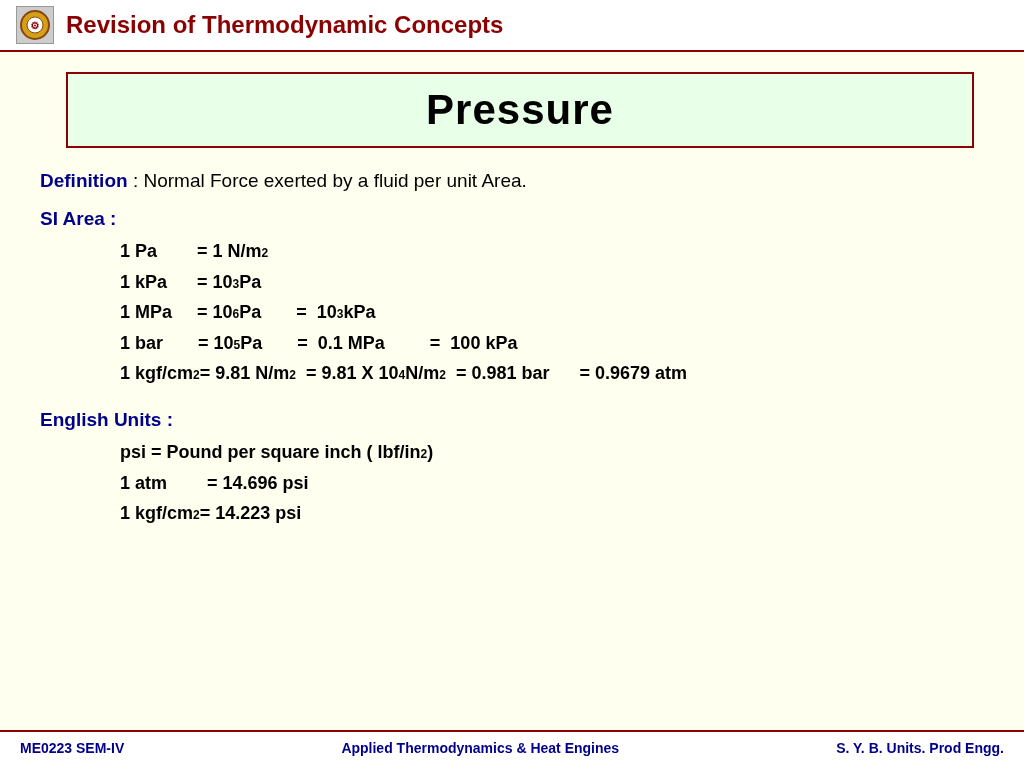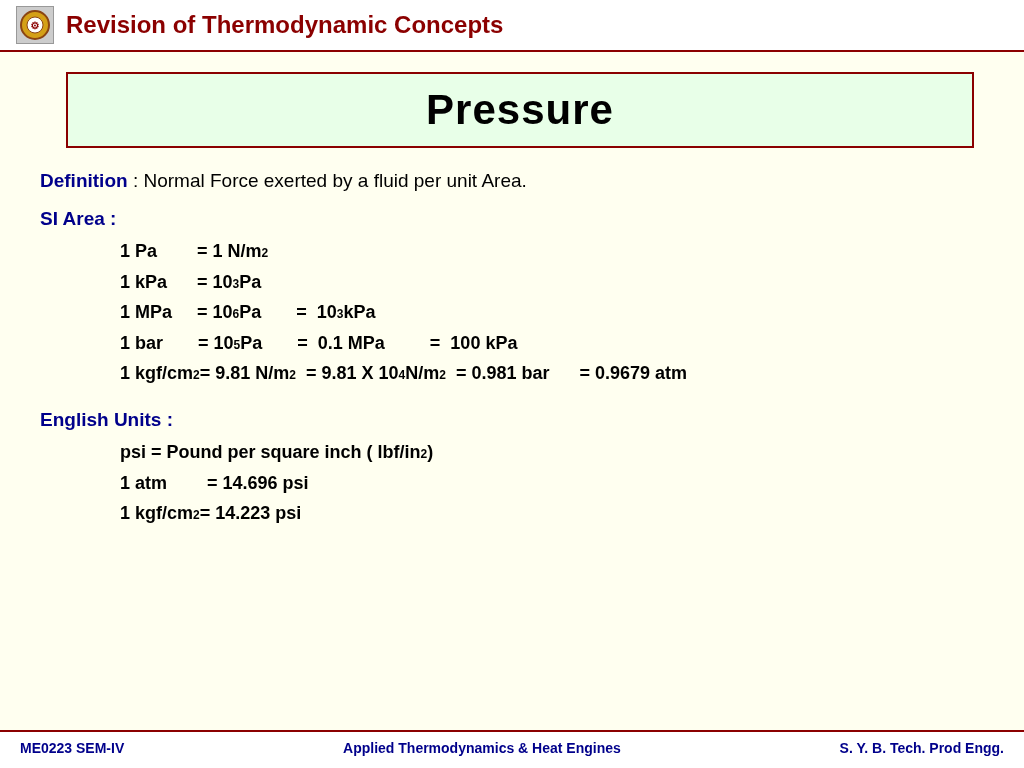--- a/index.html
+++ b/index.html
@@ -160,14 +160,14 @@
     <div class="units-row">psi = Pound per square inch ( lbf/in<sup>2</sup>)</div>
     <div class="units-row">1 atm&nbsp;&nbsp;&nbsp;&nbsp;&nbsp;&nbsp;&nbsp; = 14.696 psi</div>
     <div class="units-row">1 kgf/cm<sup>2</sup> = 14.223 psi</div>
   </div>
 
 </div>
 
 <div id="footer">
   <span>ME0223 SEM-IV</span>
   <span>Applied Thermodynamics &amp; Heat Engines</span>
-  <span>S. Y. B. Tech. Prod Engg.</span>
+  <span>S. Y. B. Units. Prod Engg.</span>
 </div>
 
 </body></html>

